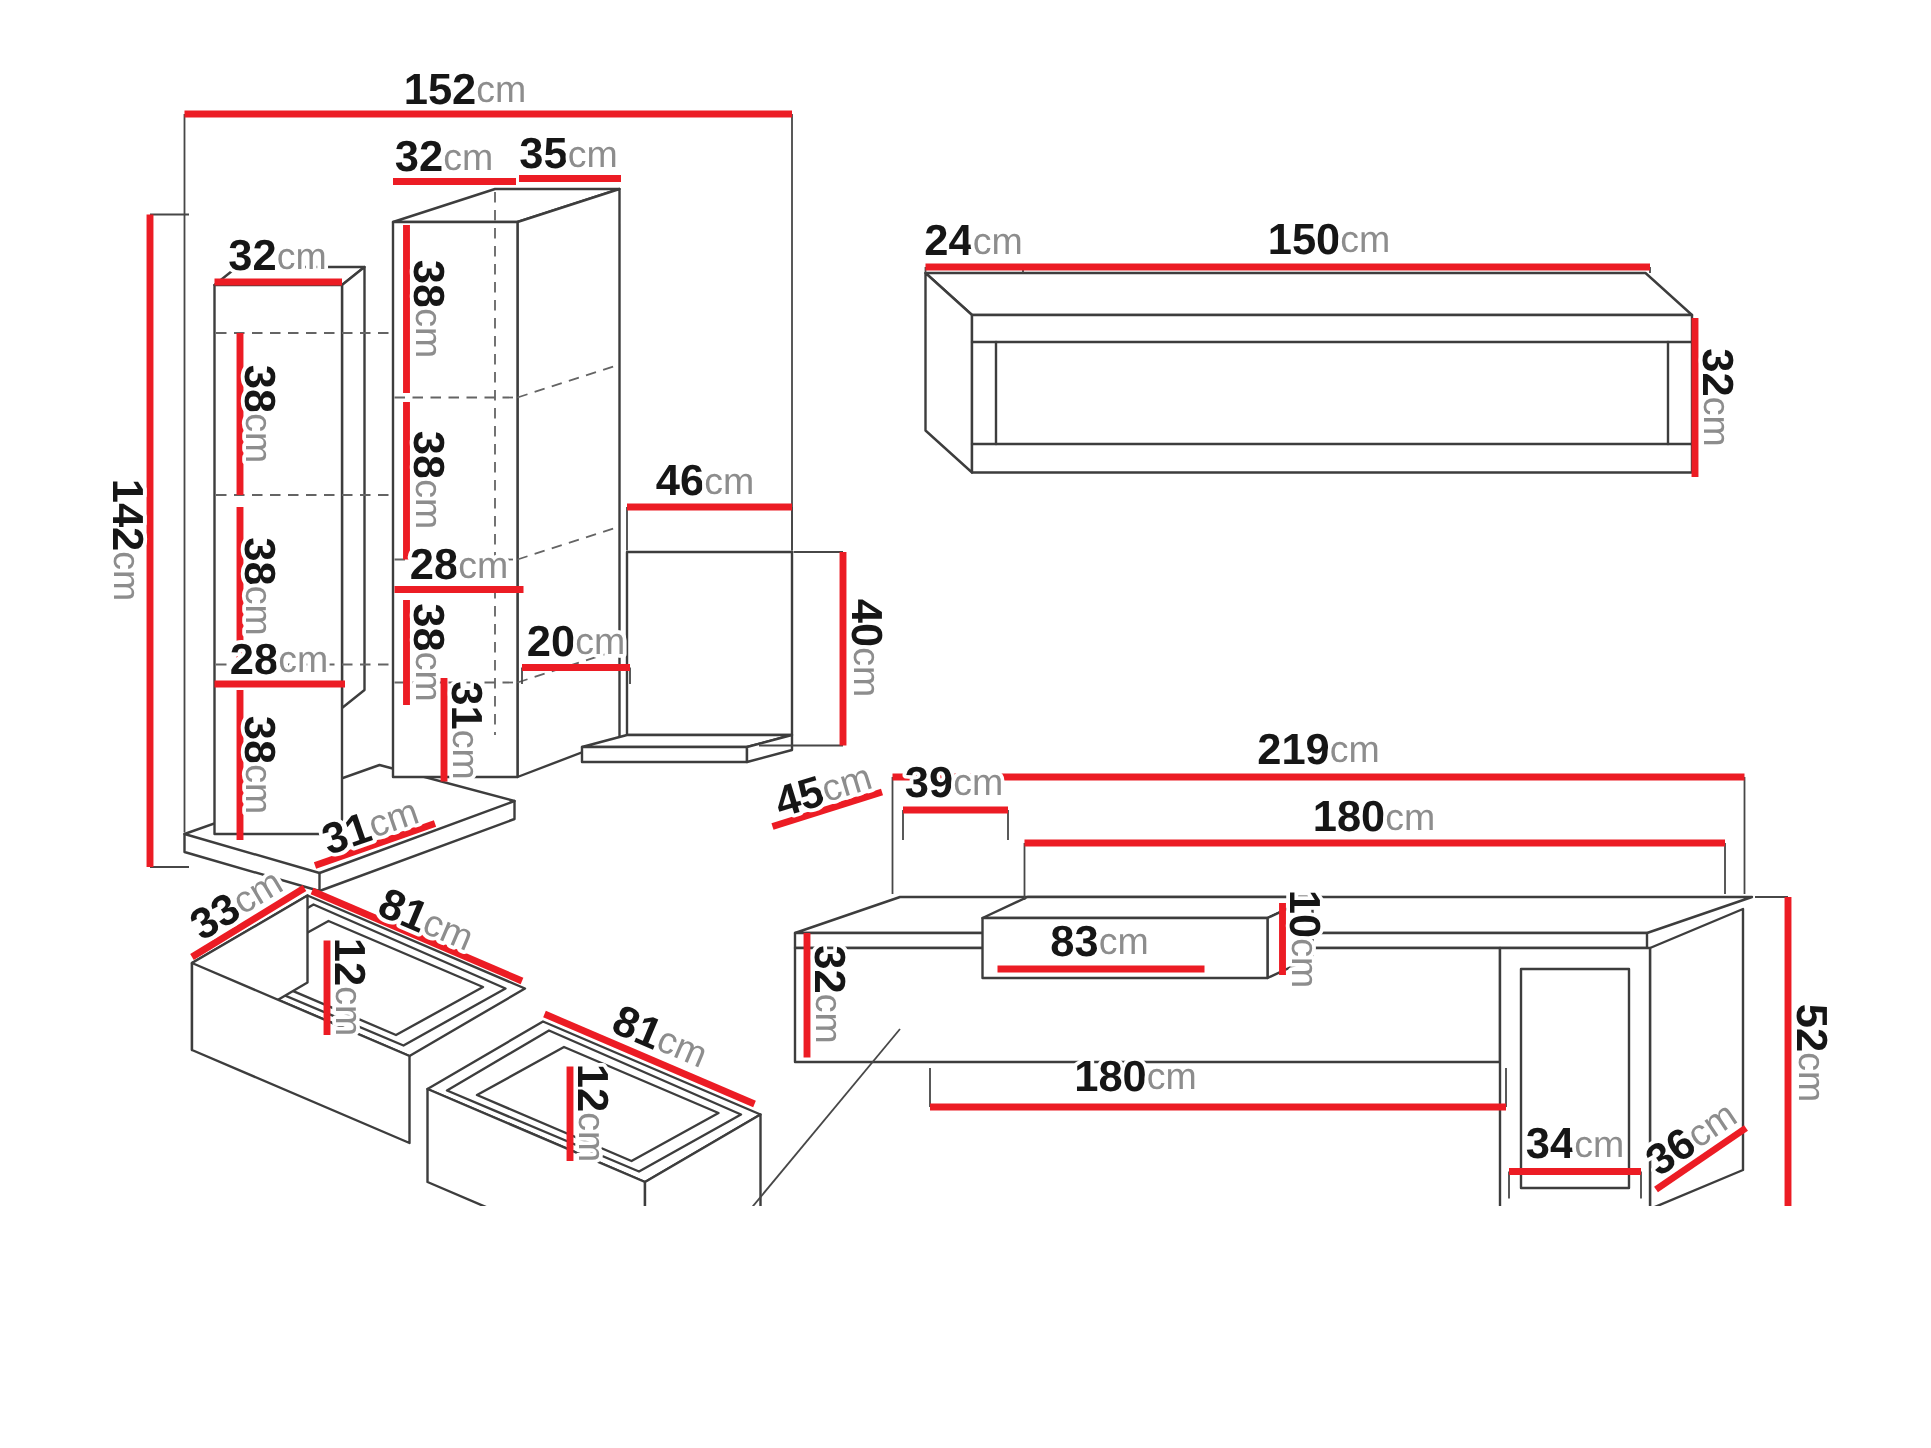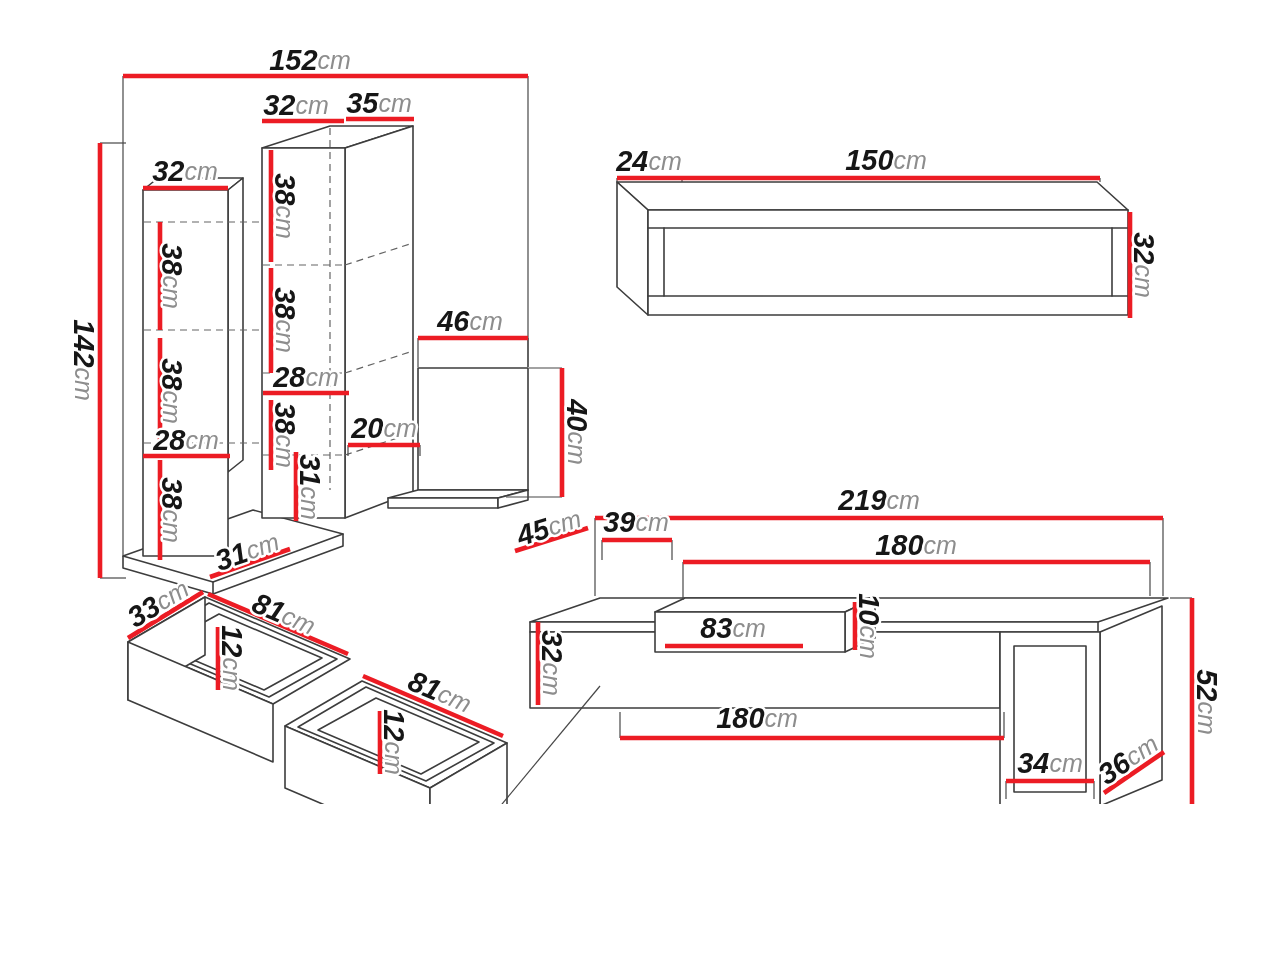--- a/index.html
+++ b/index.html
@@ -4,21 +4,20 @@
 <style>
   * { box-sizing: border-box; }
   html, body { margin: 0; padding: 0; background: #ffffff; }
   .stage {
     position: relative;
     width: 1287px;
     height: 804px;
     background: #ffffff;
     overflow: hidden;
     font-family: "Liberation Sans", "DejaVu Sans", sans-serif;
-    font-style: italic;
   }
   svg { position: absolute; left: 0; top: 0; }
   .face   { fill: #ffffff; stroke: #3d3d3d; stroke-width: 1.6; stroke-linejoin: round; }
   .line   { fill: none; stroke: #3d3d3d; stroke-width: 1.6; stroke-linejoin: round; stroke-linecap: round; }
   .dashed { fill: none; stroke: #646464; stroke-width: 1.2; stroke-dasharray: 7 5; }
   .ext    { fill: none; stroke: #474747; stroke-width: 1.2; }
   .dim-line { stroke-width: 4.6; stroke-linecap: butt; fill: none; }
   text.dim-label {
     font-size: 29px;
     font-weight: bold;

